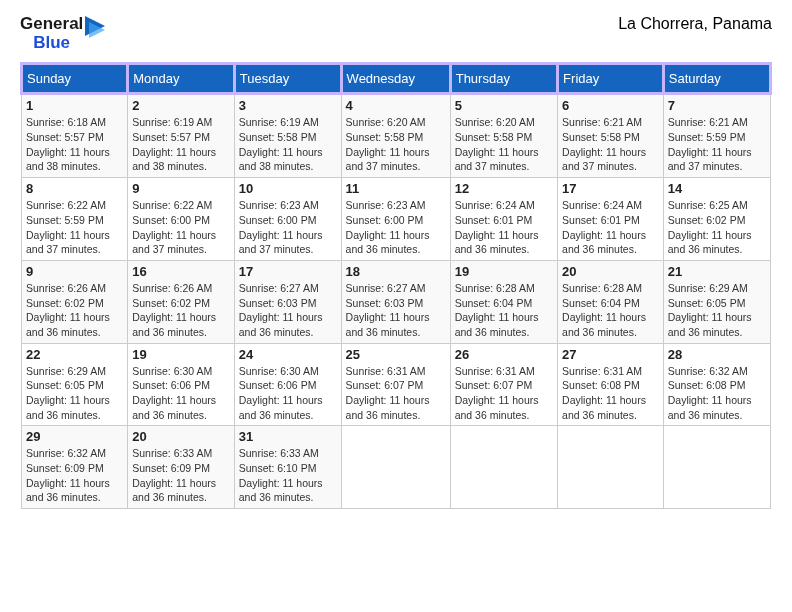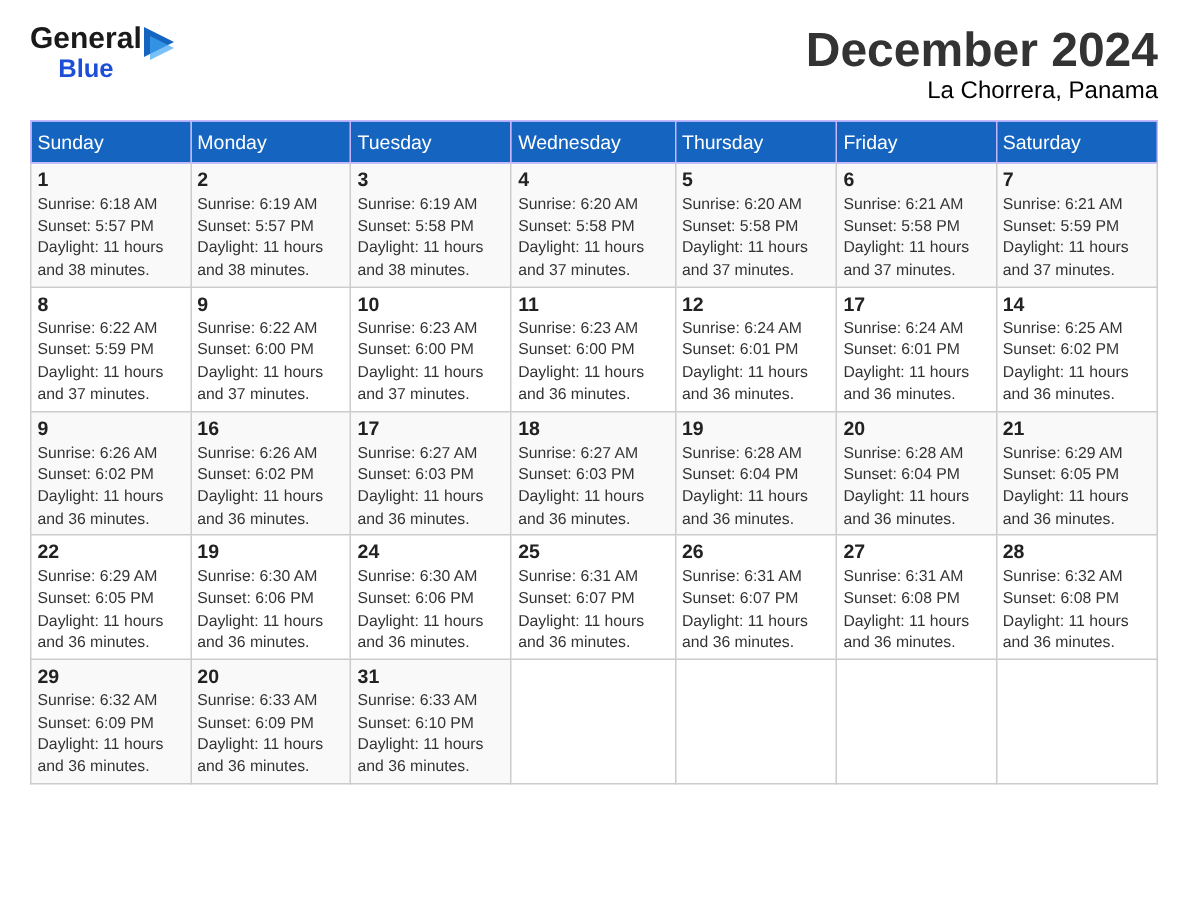--- a/index.html
+++ b/index.html
@@ -44,21 +44,21 @@
       border-collapse: collapse;
       font-size: 11px;
     }
     .calendar th {
       background: #1565c0;
       color: #fff;
       padding: 6px 4px;
       text-align: left;
       font-size: 13px;
       font-weight: normal;
-      border: 1px solid #c4b5fd;
+      border: 3px solid #c4b5fd;
     }
     .calendar td {
       border: 1px solid #ccc;
       vertical-align: top;
       padding: 3px 4px;
       width: 113px;
       height: 80px;
       background: #fff;
     }
     .calendar tr:nth-child(odd) td {
@@ -83,30 +83,29 @@
       background: #fff !important;
     }
   </style>
 </head>
 <body>
 
 <div class="page">
   <div class="header">
     <div class="logo">
   <div style="line-height:1.1">
-    <div style="font-size:20px;font-weight:bold;color:#1a1a1a;">General<span style="display:inline-block;width:0"></span></div>
+    <div style="font-size:17px;font-weight:bold;color:#1a1a1a;">General<span style="display:inline-block;width:0"></span></div>
     <div style="font-size:17px;font-weight:bold;color:#1d4ed8;text-align:center;">Blue</div>
   </div>
   <svg viewBox="0 0 20 30" width="20" height="30" style="margin-left:2px;margin-top:-5px">
     <polygon points="0,0 20,10 0,20" fill="#1565c0"></polygon>
     <polygon points="4,6 20,14 4,22" fill="#42a5f5" opacity="0.7"></polygon>
   </svg>
 </div>
     <div class="title-section">
-      <div class="month-title">December 2024</div>
       <div class="location">La Chorrera, Panama</div>
     </div>
   </div>
 
   <table class="calendar">
     <thead>
       <tr>
         <th>Sunday</th>
         <th>Monday</th>
         <th>Tuesday</th>

